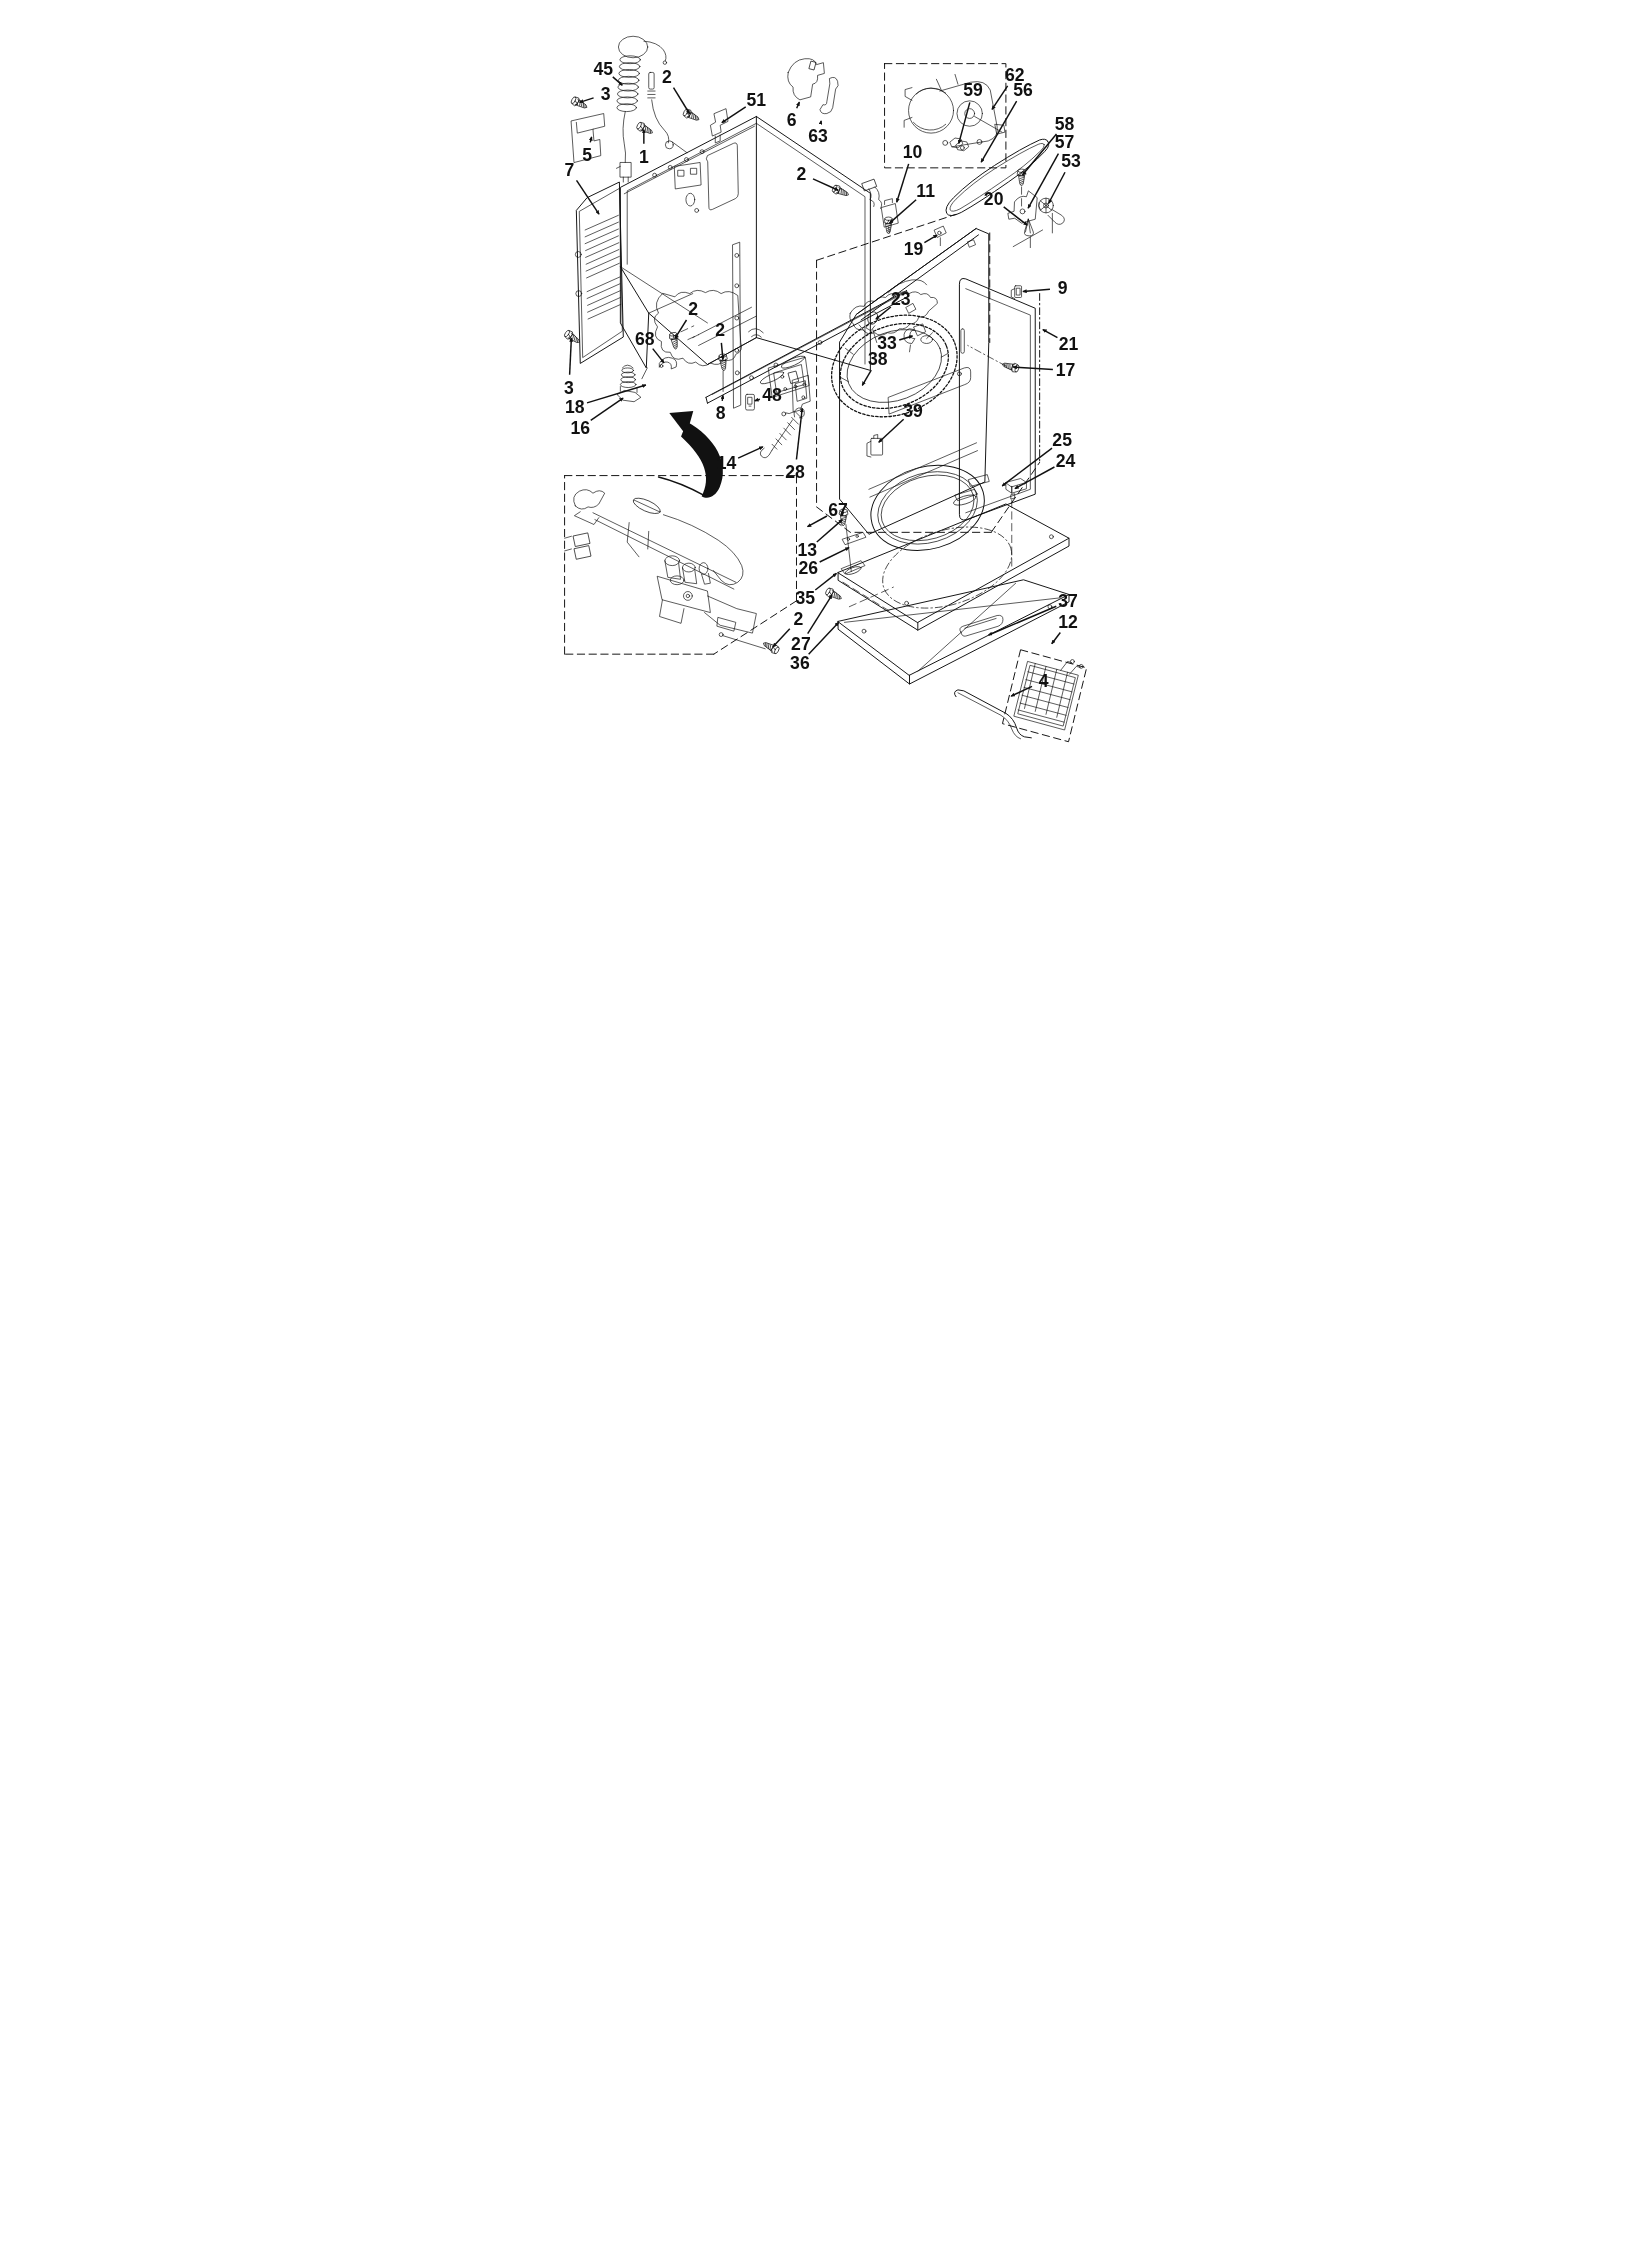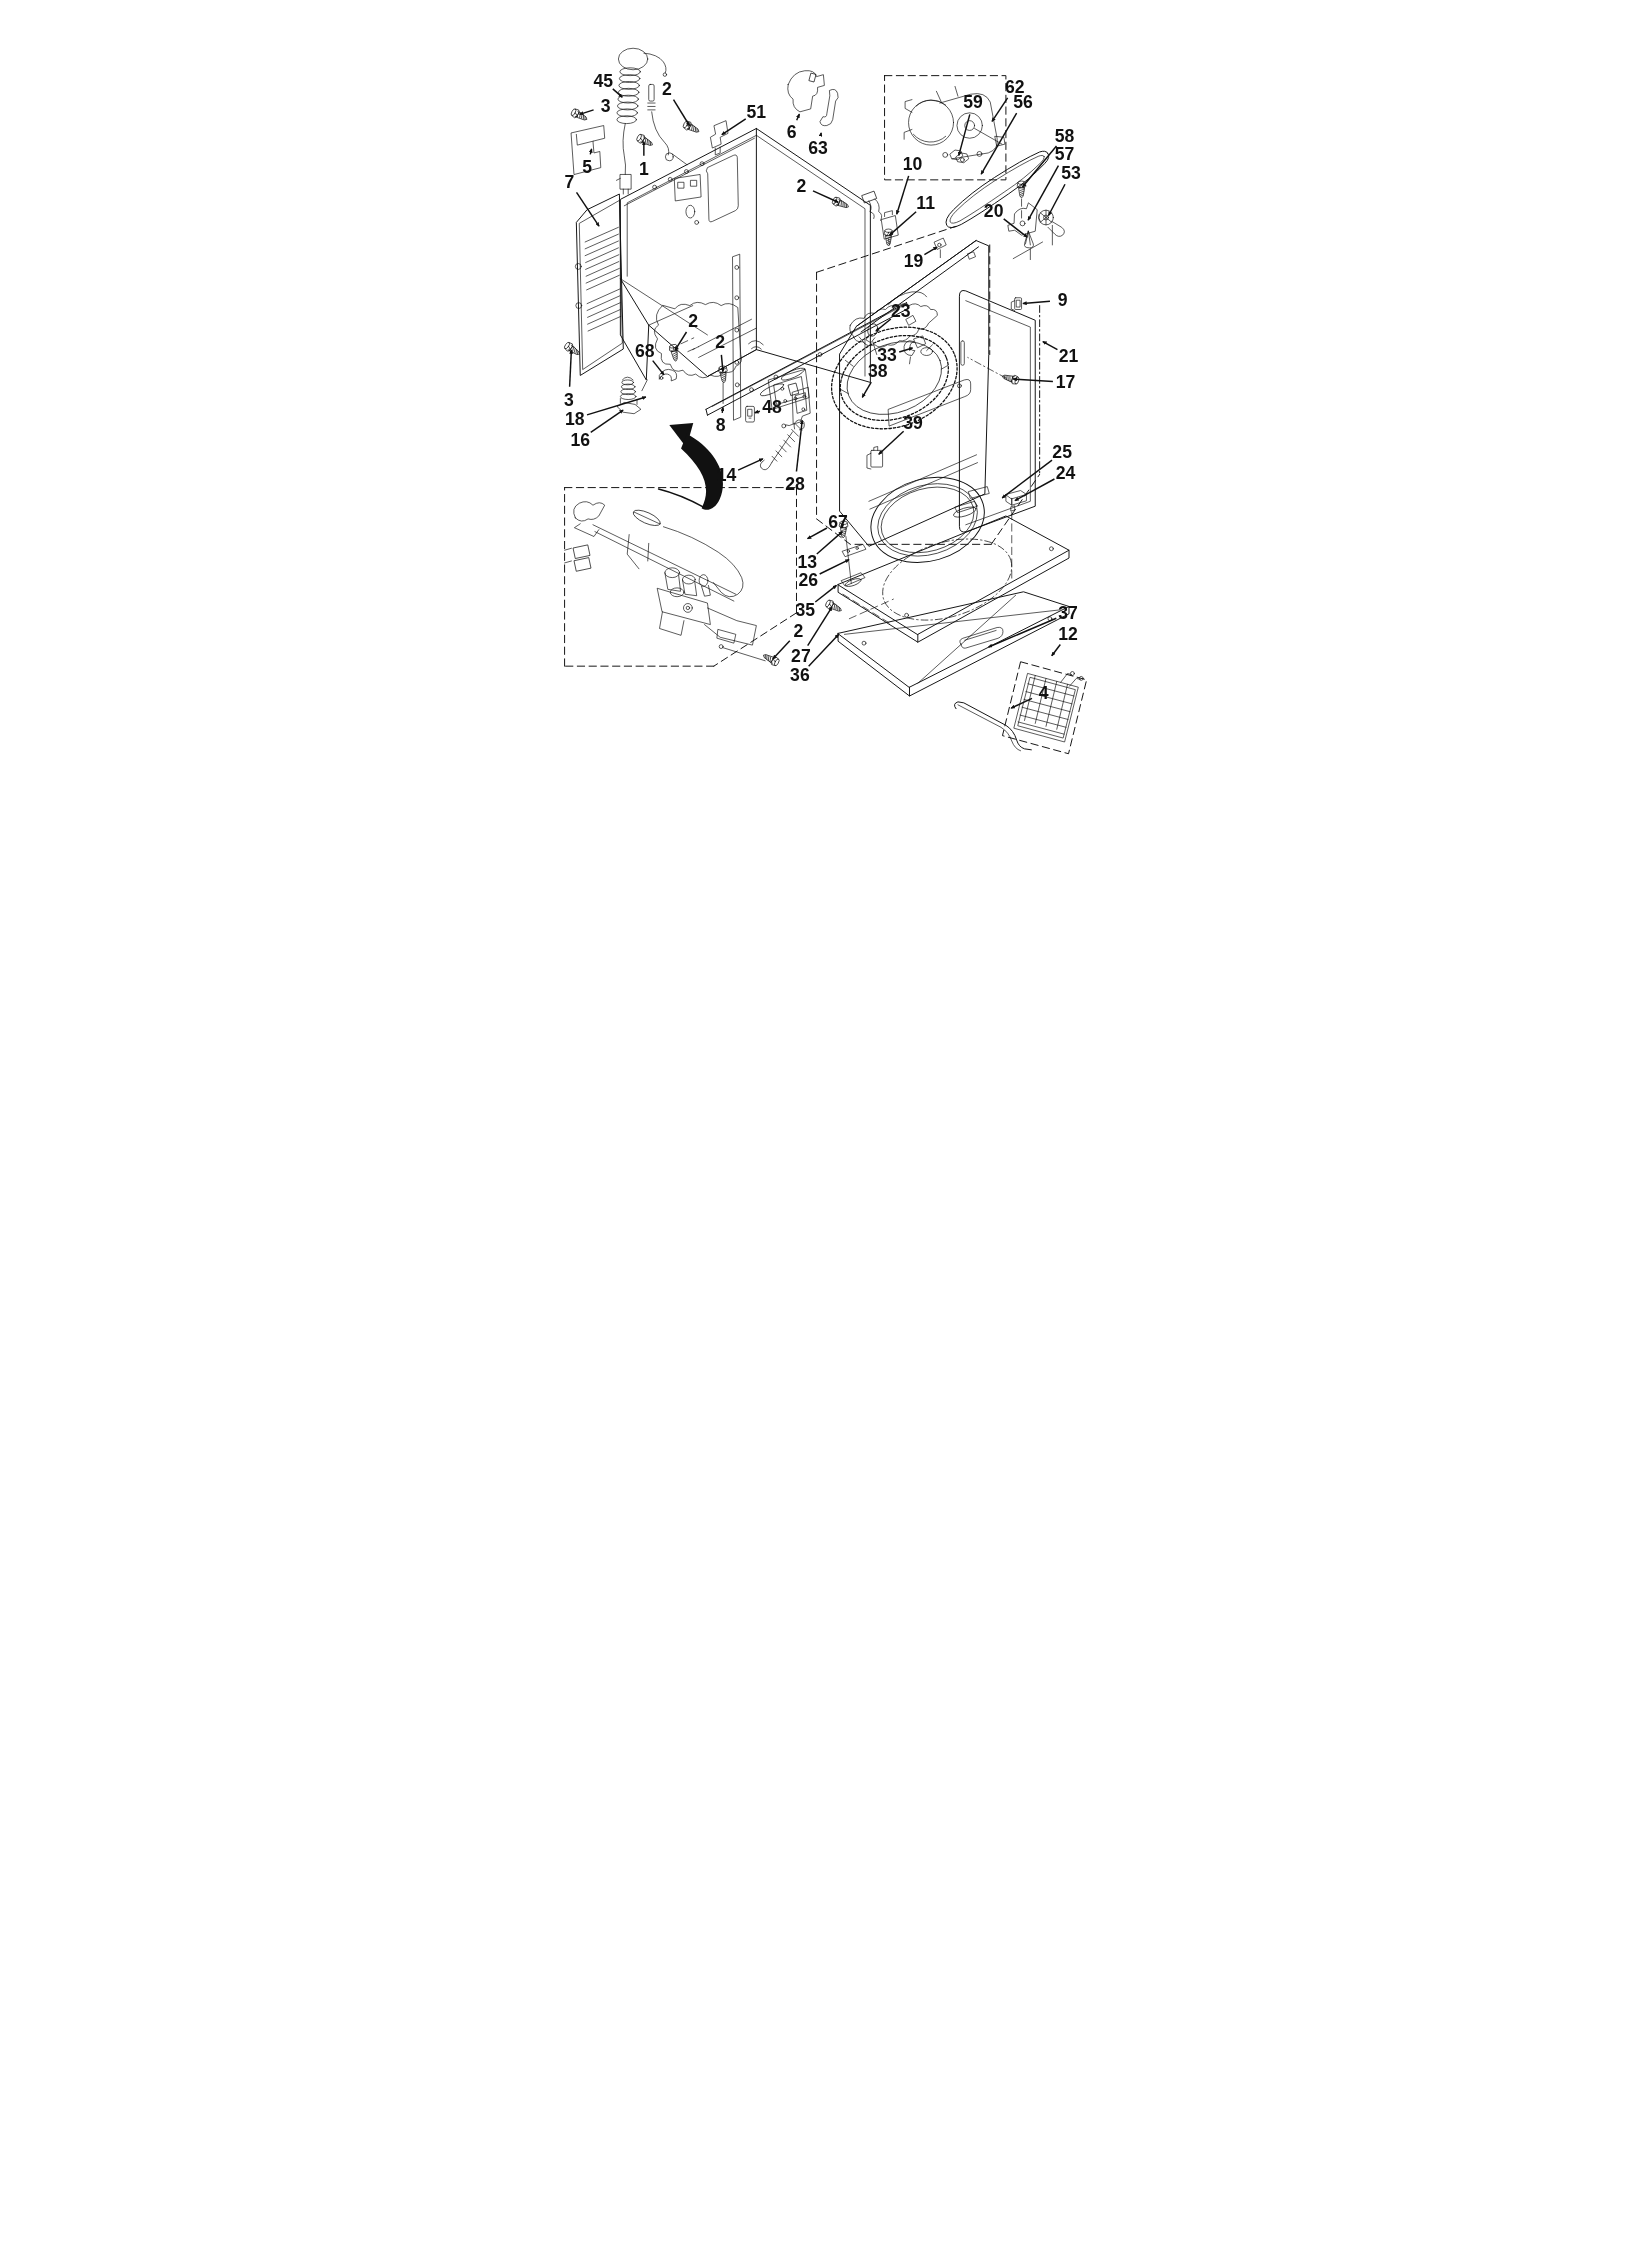--- a/index.html
+++ b/index.html
@@ -1,16 +1,16 @@
 <!DOCTYPE html>
 <html style="font-size:7.8px"><head>
 <meta charset="utf-8">
 <style>
   html,body{margin:0;padding:0;background:#ffffff;}
-  .page{width:546px;height:754px;position:relative;background:#fff;margin:12px auto;overflow:hidden;}
+  .page{width:546px;height:754px;position:relative;background:#fff;margin:0 auto;overflow:hidden;}
   svg{display:block;}
   .art{stroke:#111;fill:none;stroke-width:2;stroke-linecap:round;stroke-linejoin:round;}
   .thin{stroke-width:1.4;}
   .thick{stroke-width:3;}
   .dash{stroke-dasharray:15 9;}
   .dashdot{stroke-dasharray:14 6 3 6;}
   .feltdash{stroke-dasharray:5 4;stroke-width:2.6;}
   .solid-black{fill:#111;stroke:none;}
   .callout-num{font-family:"Liberation Sans",sans-serif;font-weight:700;font-size:36px;fill:#111;}
 </style>

